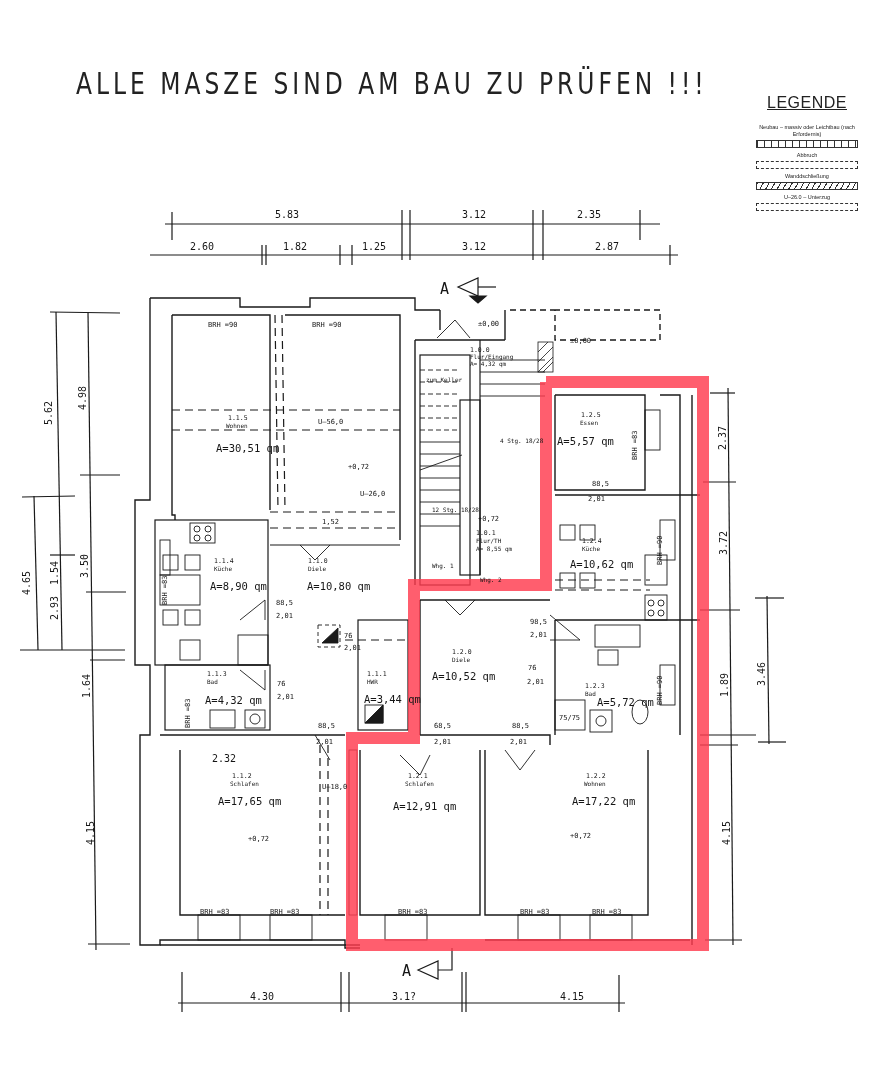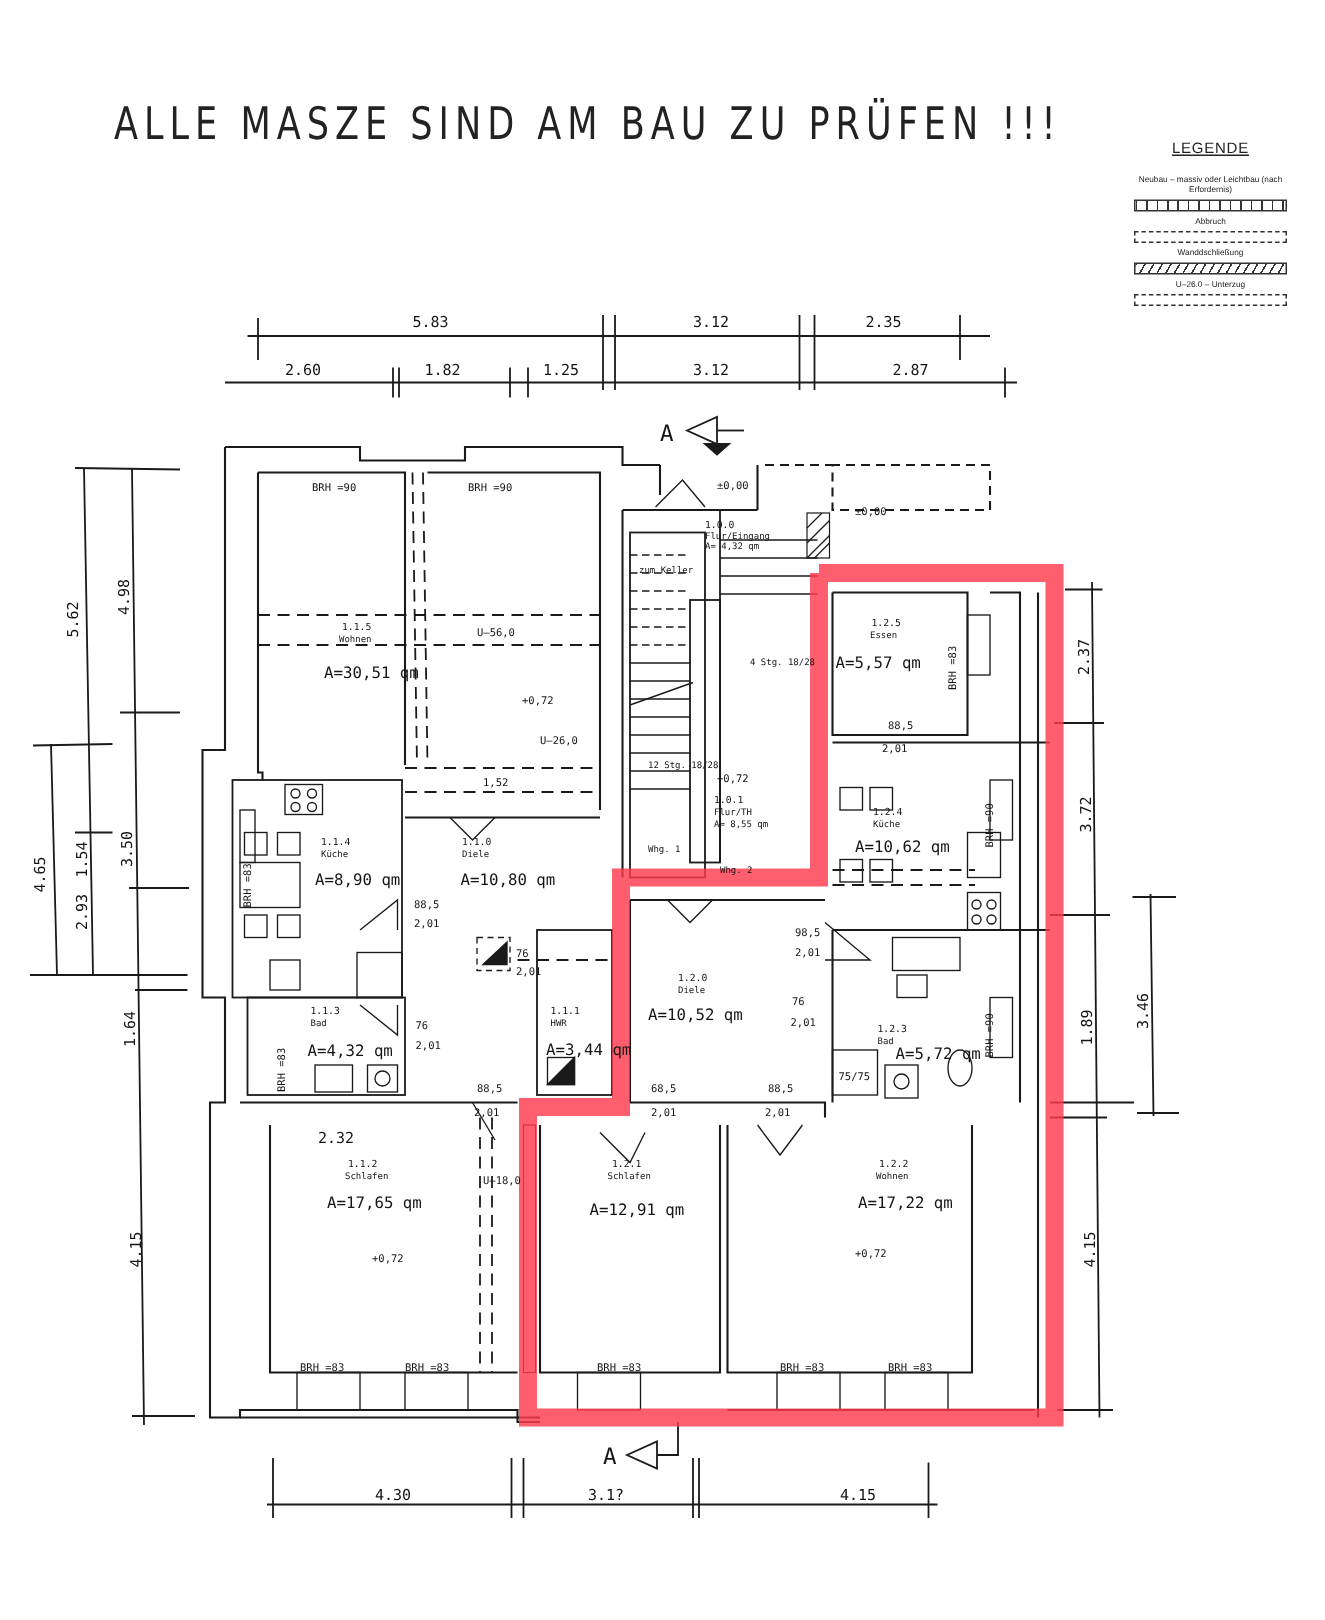--- a/index.html
+++ b/index.html
@@ -1,20 +1,20 @@
 <!DOCTYPE html>
 <html><head>
 <meta charset="utf-8">
 <style>
   html,body{margin:0;padding:0;background:#fff;}
   body{width:883px;height:1080px;position:relative;overflow:hidden;font-family:"DejaVu Sans Mono","Liberation Mono",monospace;color:#111;}
   #plan{position:absolute;left:0;top:0;}
   .title{position:absolute;left:76px;top:66px;font-family:"DejaVu Sans Condensed","DejaVu Sans",sans-serif;font-size:26px;letter-spacing:4px;font-weight:300;color:#222;transform:scaleY(1.15);transform-origin:left top;white-space:nowrap;}
   .legend{position:absolute;left:752px;top:94px;width:110px;text-align:center;font-family:"Liberation Sans",sans-serif;color:#222;}
-  .legend .lh{font-size:10px;text-decoration:underline;letter-spacing:.5px;margin-bottom:12px;}
+  .legend .lh{font-size:16px;text-decoration:underline;letter-spacing:.5px;margin-bottom:12px;}
   .legend .lt{font-size:5.5px;line-height:7px;margin-top:4px;}
   .legend .sw{height:6px;margin:2px 4px 0 4px;border:1px solid #333;}
   .sw.new{background:repeating-linear-gradient(90deg,#333 0 1px,transparent 1px 7px);}
   .sw.demo{border-style:dashed;}
   .sw.ins{background:repeating-linear-gradient(120deg,#333 0 1px,transparent 1px 5px);}
   .sw.beam{border:1px dashed #333;border-top-width:1px;}
   svg text{font-family:"DejaVu Sans Mono","Liberation Mono",monospace;fill:#151515;}
   .dim{font-size:10px;}
   .rnum{font-size:6.5px;}
   .rname{font-size:6px;}

